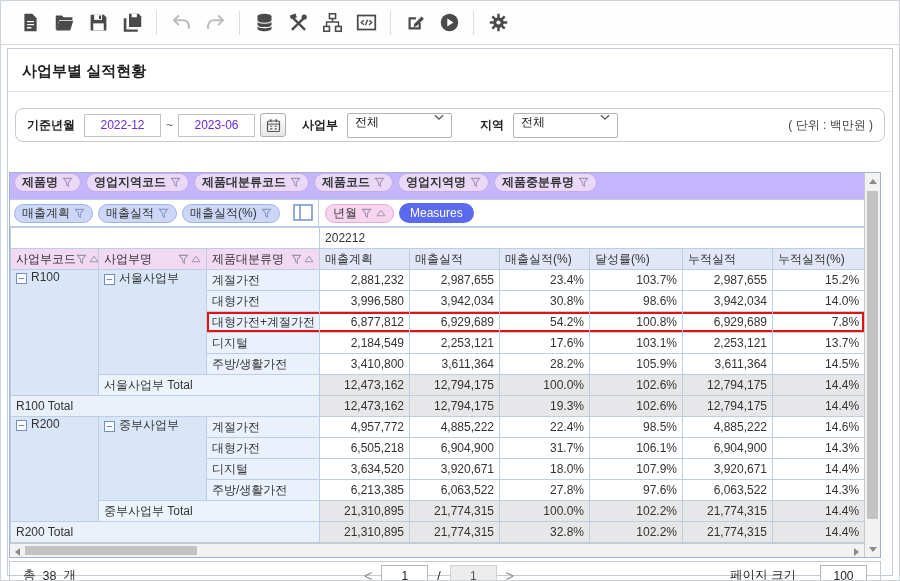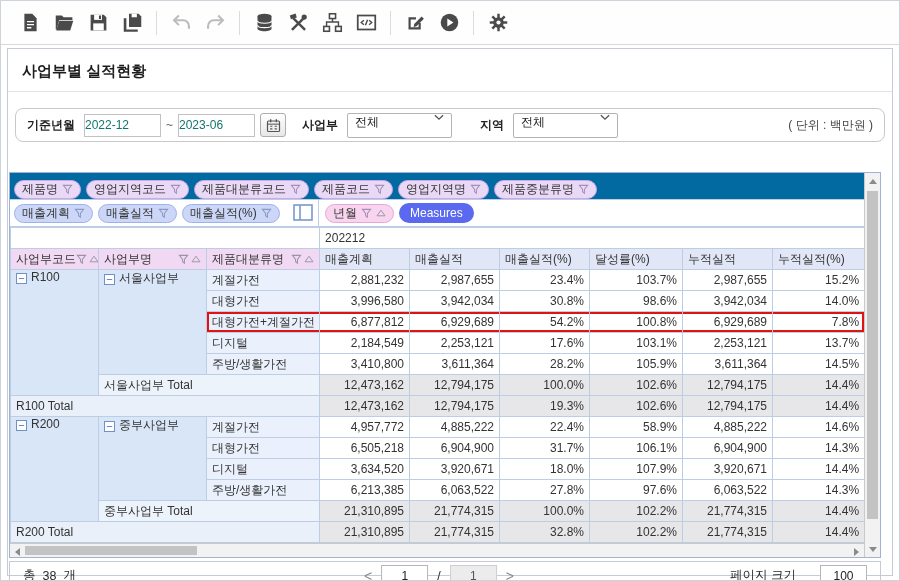--- a/index.html
+++ b/index.html
@@ -12,31 +12,31 @@
   .tb-btn svg { width:21px; height:21px; }
   .tb-sep { width:1px; height:24px; background:#dcdcdc; margin:0 7px; }
 
   
   .panel { margin:3px 6px 0 6px; height:528px; border:1px solid #c5cbd4; background:#fff; position:relative; }
   .page-title { font-size:15px; font-weight:bold; color:#1d1d1d; padding:13px 14px 10px 14px; border-bottom:1px solid #e3e3e3; }
 
   
   .filter-bar { margin:16px 7px 0 7px; height:34px; border:1px solid #c9c9c9; border-radius:8px; display:flex; align-items:center; padding:0 11px; }
   .f-label { font-size:12px; font-weight:bold; color:#222; margin-right:9px; white-space:nowrap; }
-  .date-input { width:77px; height:23px; border:1px solid #c2c2c2; font-size:12px; text-align:left; color:#0f766e; font-family:inherit; }
+  .date-input { width:77px; height:23px; border:1px solid #c2c2c2; font-size:12px; text-align:center; color:#6d28d9; font-family:inherit; }
   .tilde { color:#666; font-size:12px; margin:0 5px; }
   .cal-btn { width:26px; height:24px; margin-left:5px; border:1px solid #adadad; border-radius:3px; background:linear-gradient(#ffffff,#e7e7e7); display:flex; align-items:center; justify-content:center; cursor:pointer; }
   .select { width:105px; height:25px; border:1px solid #b3b3b3; border-radius:2px; background:#fff; display:flex; align-items:flex-start; justify-content:space-between; padding:0 7px; font-size:12px; color:#222; cursor:pointer; }
   .gap-lg { width:16px; } .gap-md { width:12px; }
   .unit-note { margin-left:auto; font-size:12px; color:#444; white-space:nowrap; }
 
   
   .grid { margin:30px 0 0 1px; width:872px; border:1px solid #9db4d4; display:flex; background:#fff; }
   .grid-main { width:854px; }
-  .chip-row { height:27px; border-bottom:1px solid #bccde4; display:flex; align-items:flex-end; padding-left:4px; background:#0369a1; }
+  .chip-row { height:27px; border-bottom:1px solid #bccde4; display:flex; align-items:flex-start; padding-left:4px; background:#c4b5fd;font-weight:bold; }
   .chip-row2 { height:27px; border-bottom:1px solid #bccde4; display:flex; background:#fff; }
   .chip-left { width:309px; border-right:1px solid #bccde4; display:flex; align-items:center; padding-left:4px; position:relative; }
   .chip-right { flex:1; display:flex; align-items:center; padding-left:6px; }
   .chip { display:inline-flex; align-items:center; height:19px; padding:0 7px; border-radius:10px; font-size:12px; color:#333; margin-right:5px; white-space:nowrap; cursor:grab; }
   .chip svg { margin-left:4px; }
   .chip-field   { background:#ead9f6; border:1px solid #c9a9e7; }
   .chip-measure { background:#ccd7f8; border:1px solid #9fb1ec; }
   .chip-column  { background:#f8d4ee; border:1px solid #e7a8d6; }
   .measures-btn { display:inline-flex; align-items:center; height:20px; padding:4px 11px; border-radius:11px; background:#5a69ef; color:#fff; font-size:12px; cursor:pointer; }
   .layout-btn { position:absolute; right:5px; top:4px; cursor:pointer; height:18px; }
@@ -429,21 +429,21 @@
                 <td class="tot-num">12,794,175</td>
                 <td class="tot-num">14.4%</td>
               </tr>
               <tr>
                 <td class="cell-code" rowspan="5"><span class="expand">−</span>R200</td>
                 <td class="cell-dept" rowspan="4"><span class="expand">−</span>중부사업부</td>
                 <td class="cell-cat">계절가전</td>
                 <td class="num">4,957,772</td>
                 <td class="num">4,885,222</td>
                 <td class="num">22.4%</td>
-                <td class="num">58.9%</td>
+                <td class="num">98.5%</td>
                 <td class="num">4,885,222</td>
                 <td class="num">14.6%</td>
               </tr>
               <tr>
                 <td class="cell-cat">대형가전</td>
                 <td class="num">6,505,218</td>
                 <td class="num">6,904,900</td>
                 <td class="num">31.7%</td>
                 <td class="num">106.1%</td>
                 <td class="num">6,904,900</td>

